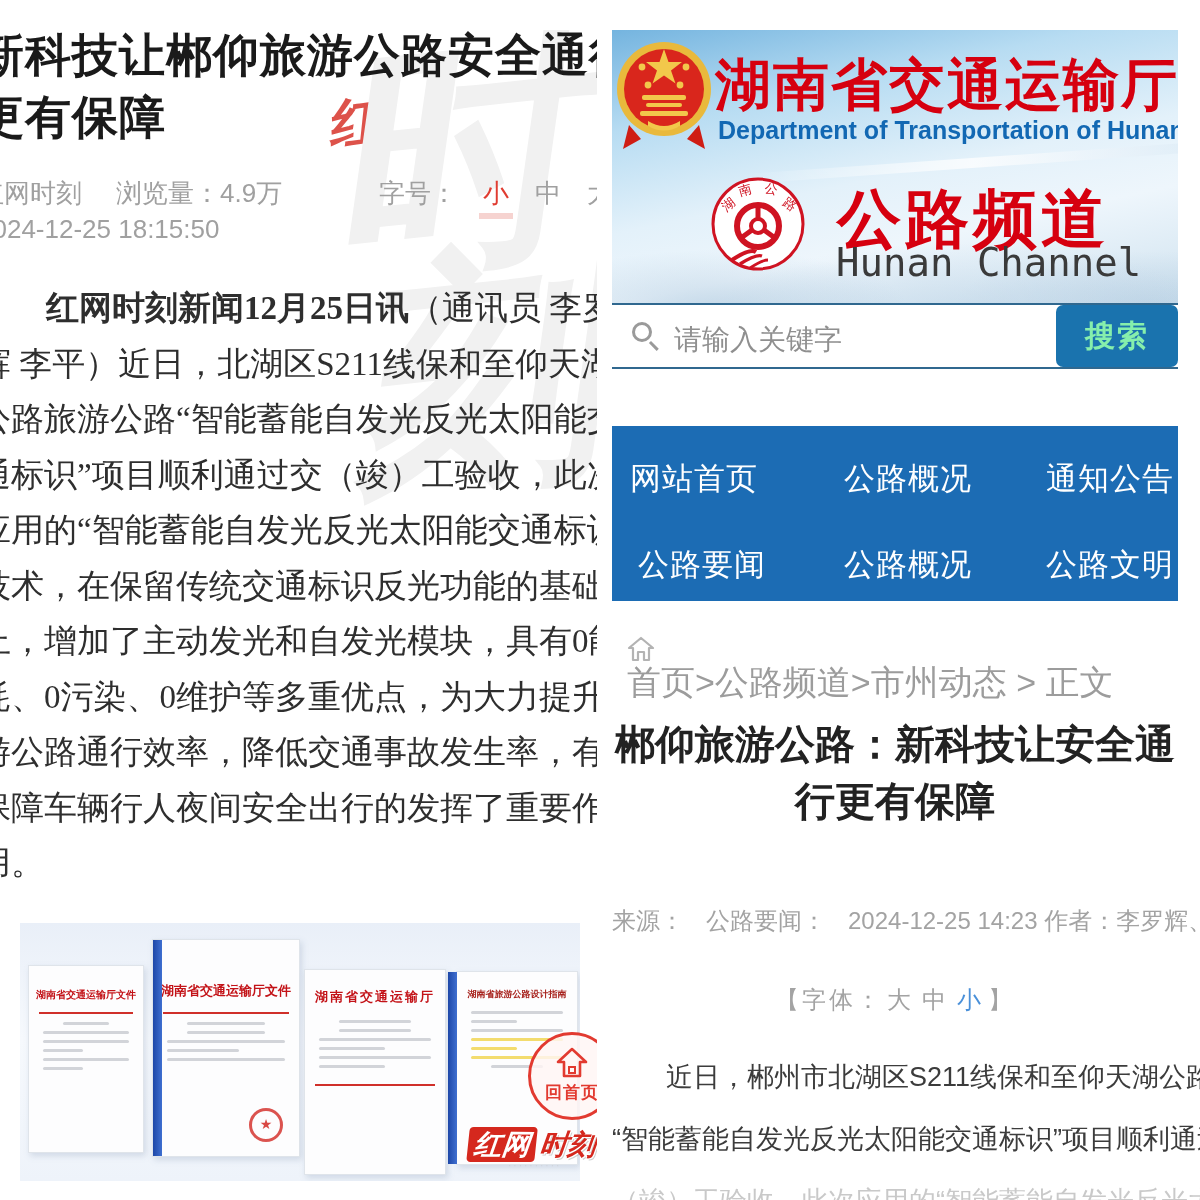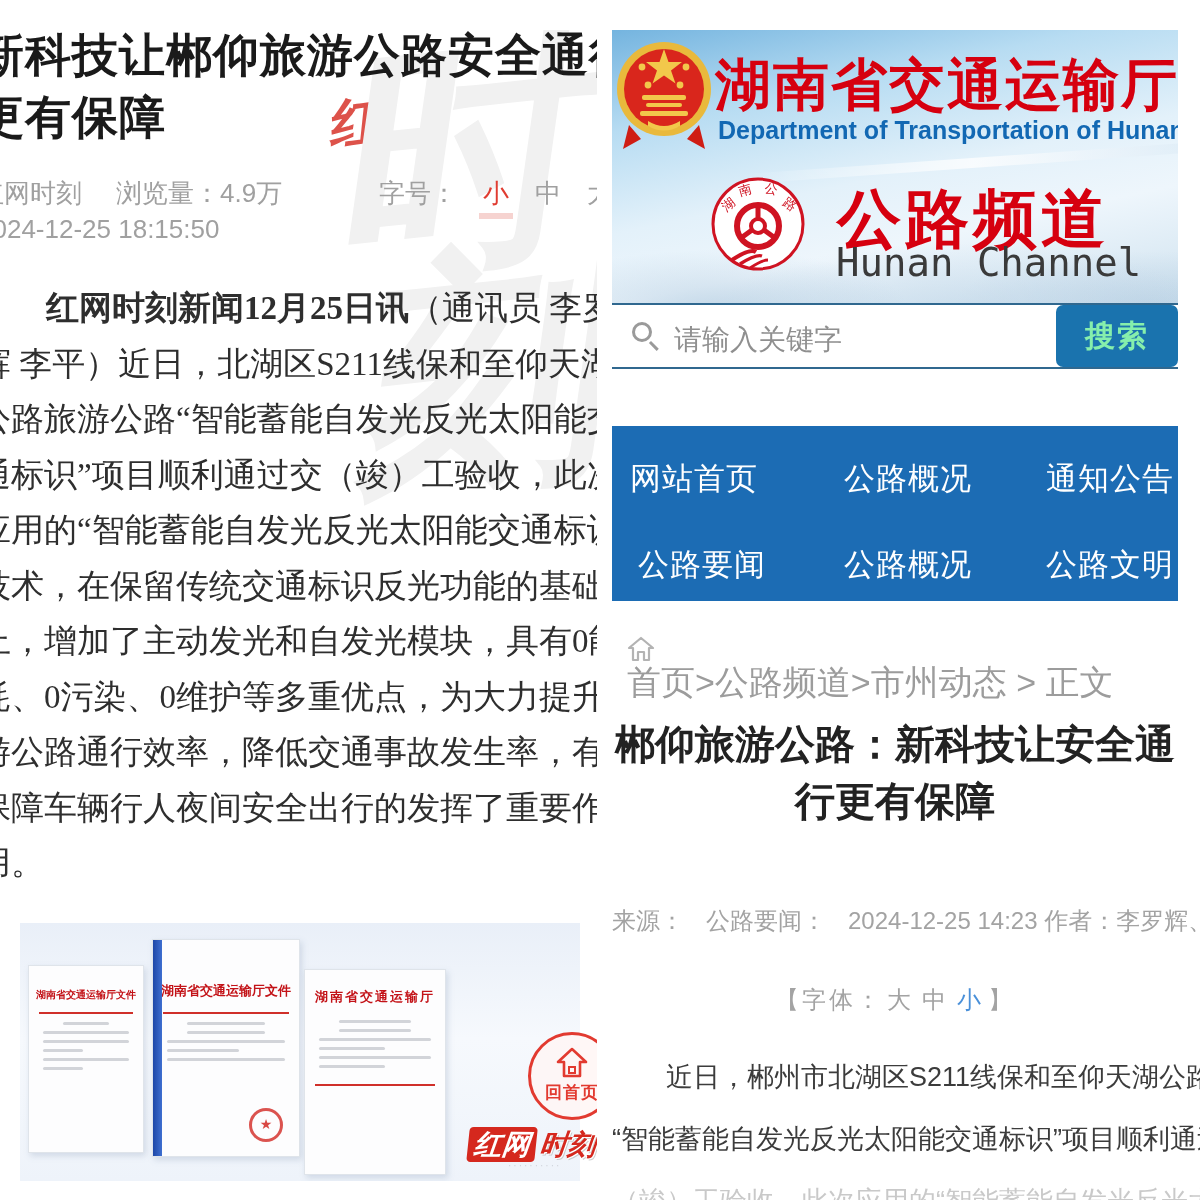--- a/index.html
+++ b/index.html
@@ -155,20 +155,31 @@
         <div class="doc-title" style="font-size:13px; margin-top:18px; letter-spacing:2px;">湖南省交通运输厅</div>
         <div class="doc-sub"></div>
         <div class="tline center" style="margin-top:14px;"></div>
           <div class="tline center"></div>
         <div class="tline"></div>
           <div class="tline short"></div>
           <div class="tline"></div>
           <div class="tline short"></div>
         <div class="redline" style="margin-top:16px;"></div>
       </div>
+      <div class="doc" style="left:436px; top:48px; width:122px; height:194px;">
+        <div class="spine" style="left:-9px;"></div>
+        <div class="doc-title" style="font-size:9px; margin-top:16px; color:#a8241f;">湖南省旅游公路设计指南</div>
+        <div class="tline" style="margin-top:10px;"></div>
+          <div class="tline short"></div>
+          <div class="tline"></div>
+        <div class="tline hl"></div>
+          <div class="tline hl short"></div>
+          <div class="tline hl"></div>
+        <div class="tline center"></div>
+      </div>
     </div>
 
     <div class="home-btn">
       <svg width="34" height="32" viewBox="0 0 34 32" style="margin:12px auto 0;">
         <path d="M17 2 L31 15 L25 15 L25 29 L9 29 L9 15 L3 15 Z" fill="none" stroke="#e23a30" stroke-width="2.6" stroke-linejoin="round"></path>
         <rect x="14" y="20" width="6" height="6" fill="none" stroke="#e23a30" stroke-width="2"></rect>
       </svg>
       <div class="hb-label">回首页</div>
     </div>
 

